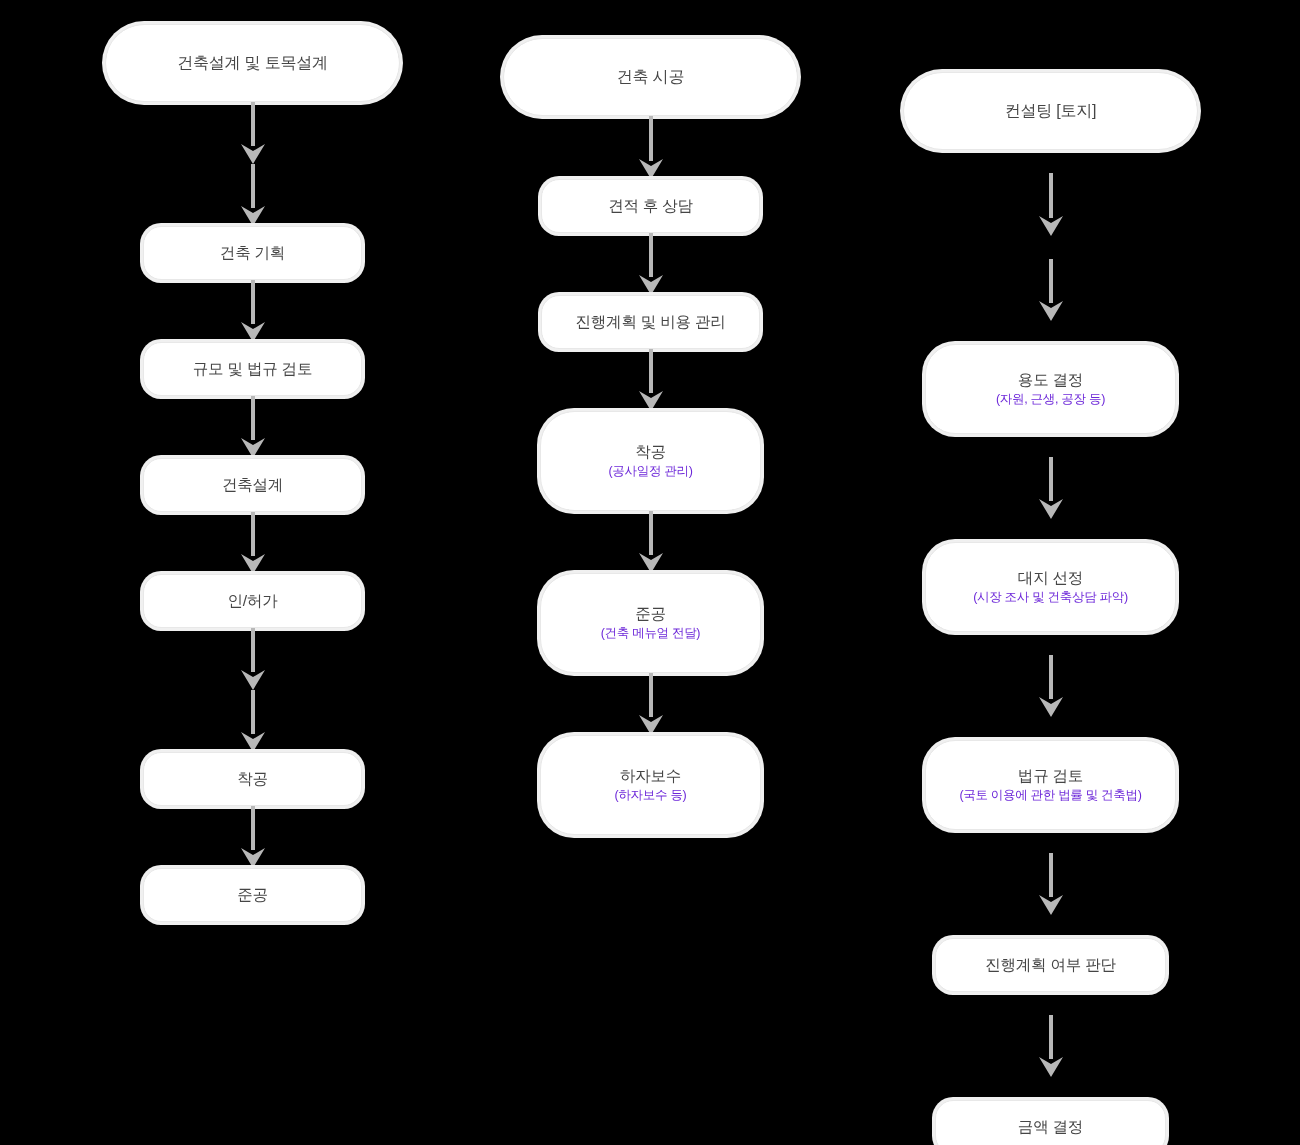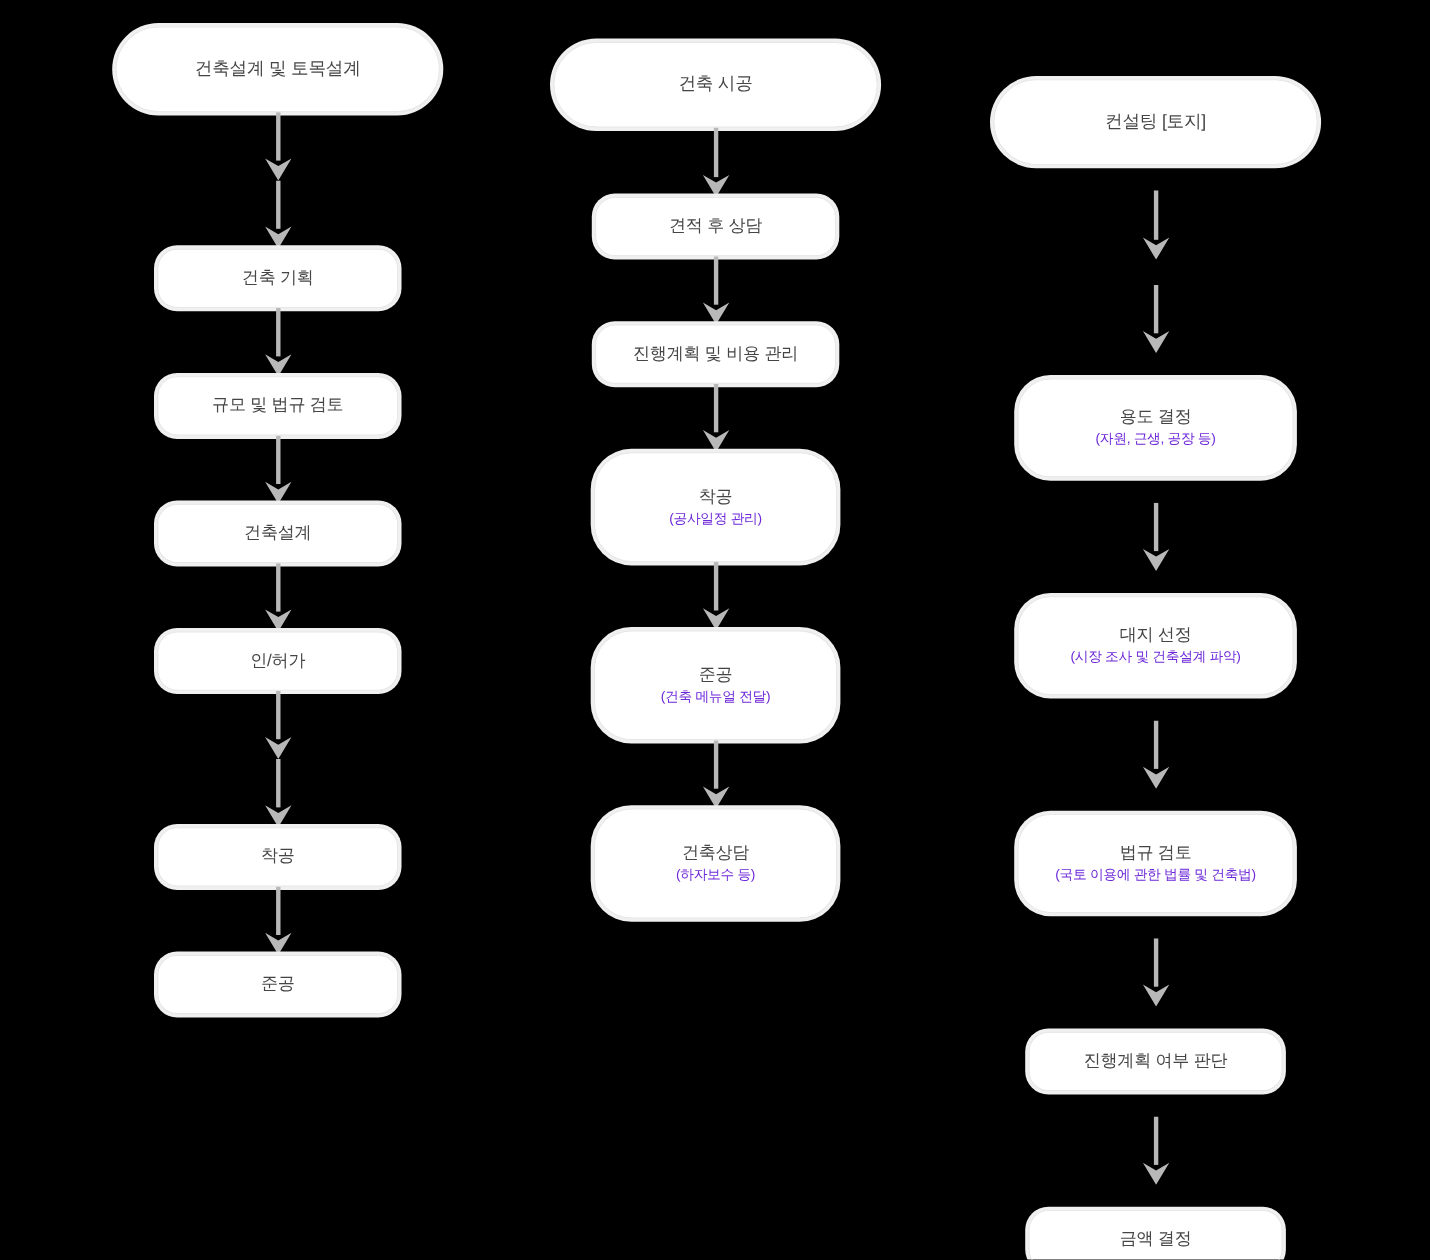--- a/index.html
+++ b/index.html
@@ -215,21 +215,21 @@
         <div class="title">준공</div>
         <div class="sub">(건축 메뉴얼 전달)</div>
       </div>
       <div class="connector">
         <svg width="30" height="62" viewBox="0 0 30 62">
           <rect x="13" y="0" width="4" height="44" fill="#b8b8b8"></rect>
           <path d="M3 42 L15 62 L27 42 L15 49 Z" fill="#b8b8b8"></path>
         </svg>
       </div>
       <div class="node tall">
-        <div class="title">건축상담</div>
+        <div class="title">하자보수</div>
         <div class="sub">(하자보수 등)</div>
       </div>
     </div>
   <div class="column col-3" style="padding-top: 72px; gap: 23px;">
       <div class="node header">
         <div class="title">컨설팅 [토지]</div>
       </div>
       <div class="connector">
         <svg width="30" height="63" viewBox="0 0 30 63">
           <rect x="13" y="0" width="4" height="45" fill="#b8b8b8"></rect>
@@ -247,21 +247,21 @@
         <div class="sub">(자원, 근생, 공장 등)</div>
       </div>
       <div class="connector">
         <svg width="30" height="62" viewBox="0 0 30 62">
           <rect x="13" y="0" width="4" height="44" fill="#b8b8b8"></rect>
           <path d="M3 42 L15 62 L27 42 L15 49 Z" fill="#b8b8b8"></path>
         </svg>
       </div>
       <div class="node tall">
         <div class="title">대지 선정</div>
-        <div class="sub">(시장 조사 및 건축설계 파악)</div>
+        <div class="sub">(시장 조사 및 건축상담 파악)</div>
       </div>
       <div class="connector">
         <svg width="30" height="62" viewBox="0 0 30 62">
           <rect x="13" y="0" width="4" height="44" fill="#b8b8b8"></rect>
           <path d="M3 42 L15 62 L27 42 L15 49 Z" fill="#b8b8b8"></path>
         </svg>
       </div>
       <div class="node tall">
         <div class="title">법규 검토</div>
         <div class="sub">(국토 이용에 관한 법률 및 건축법)</div>

